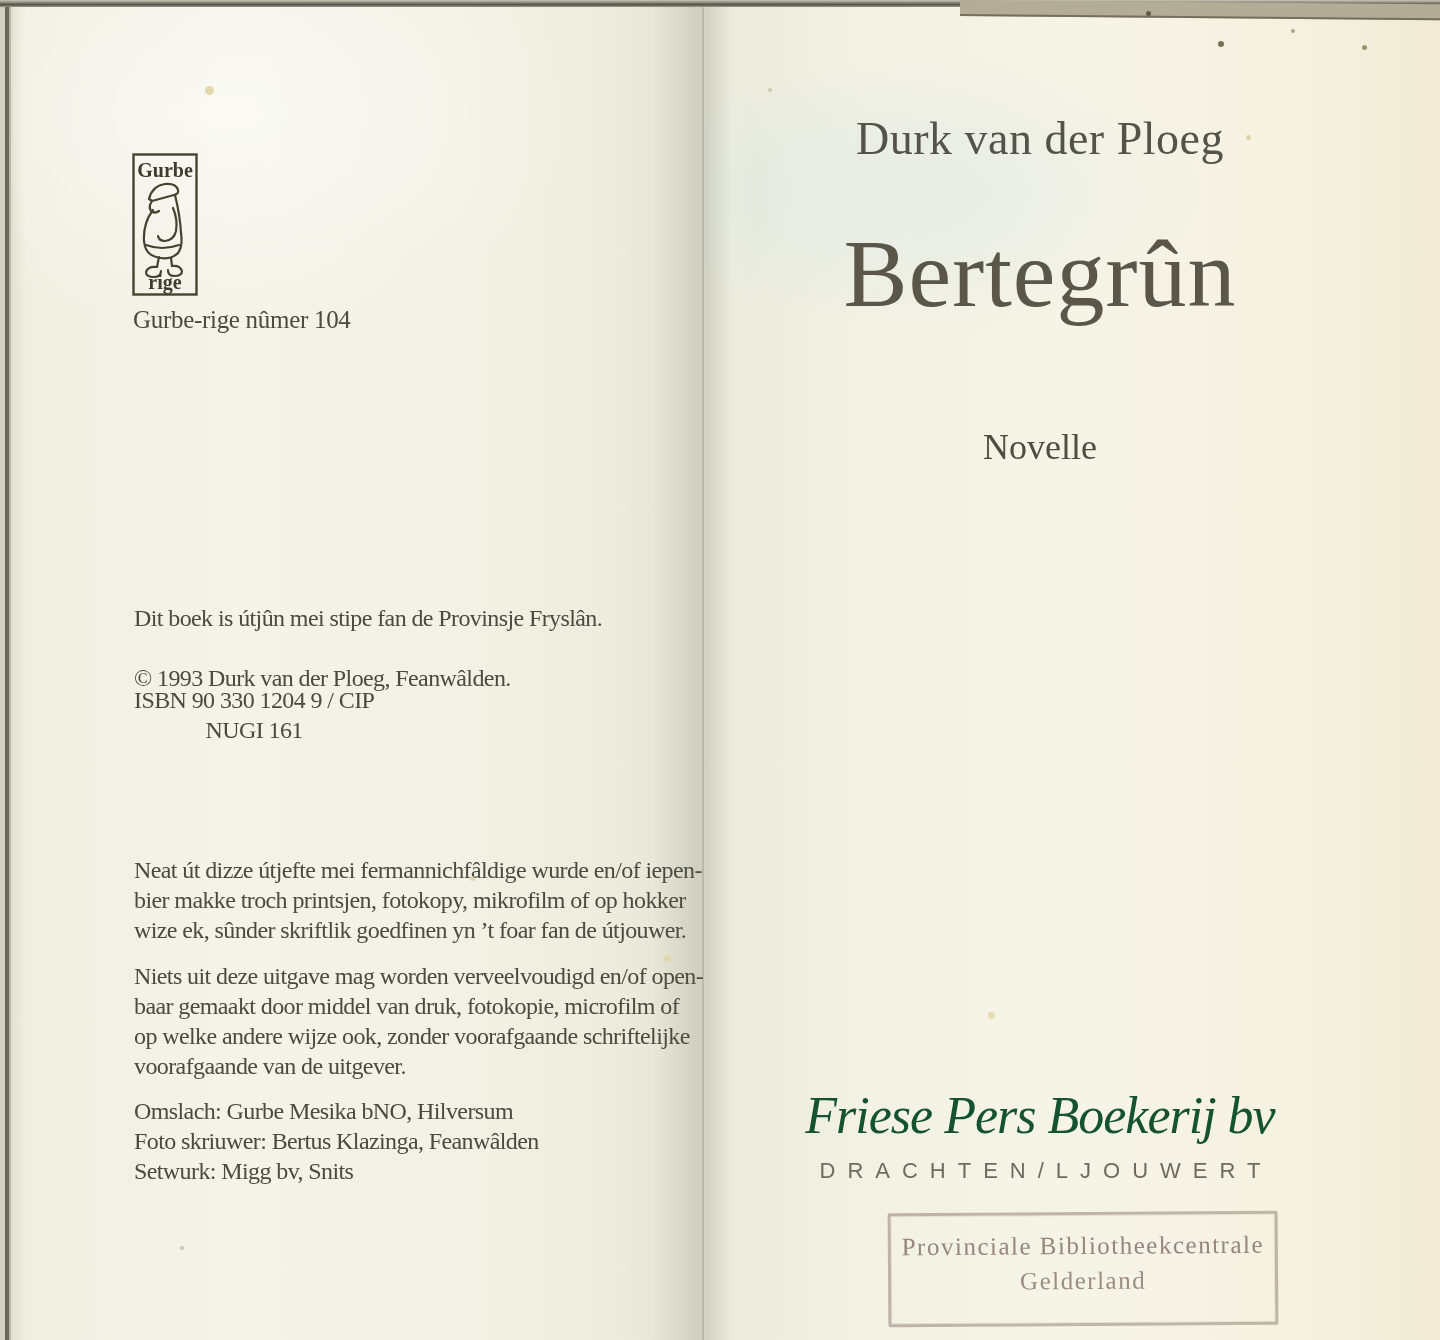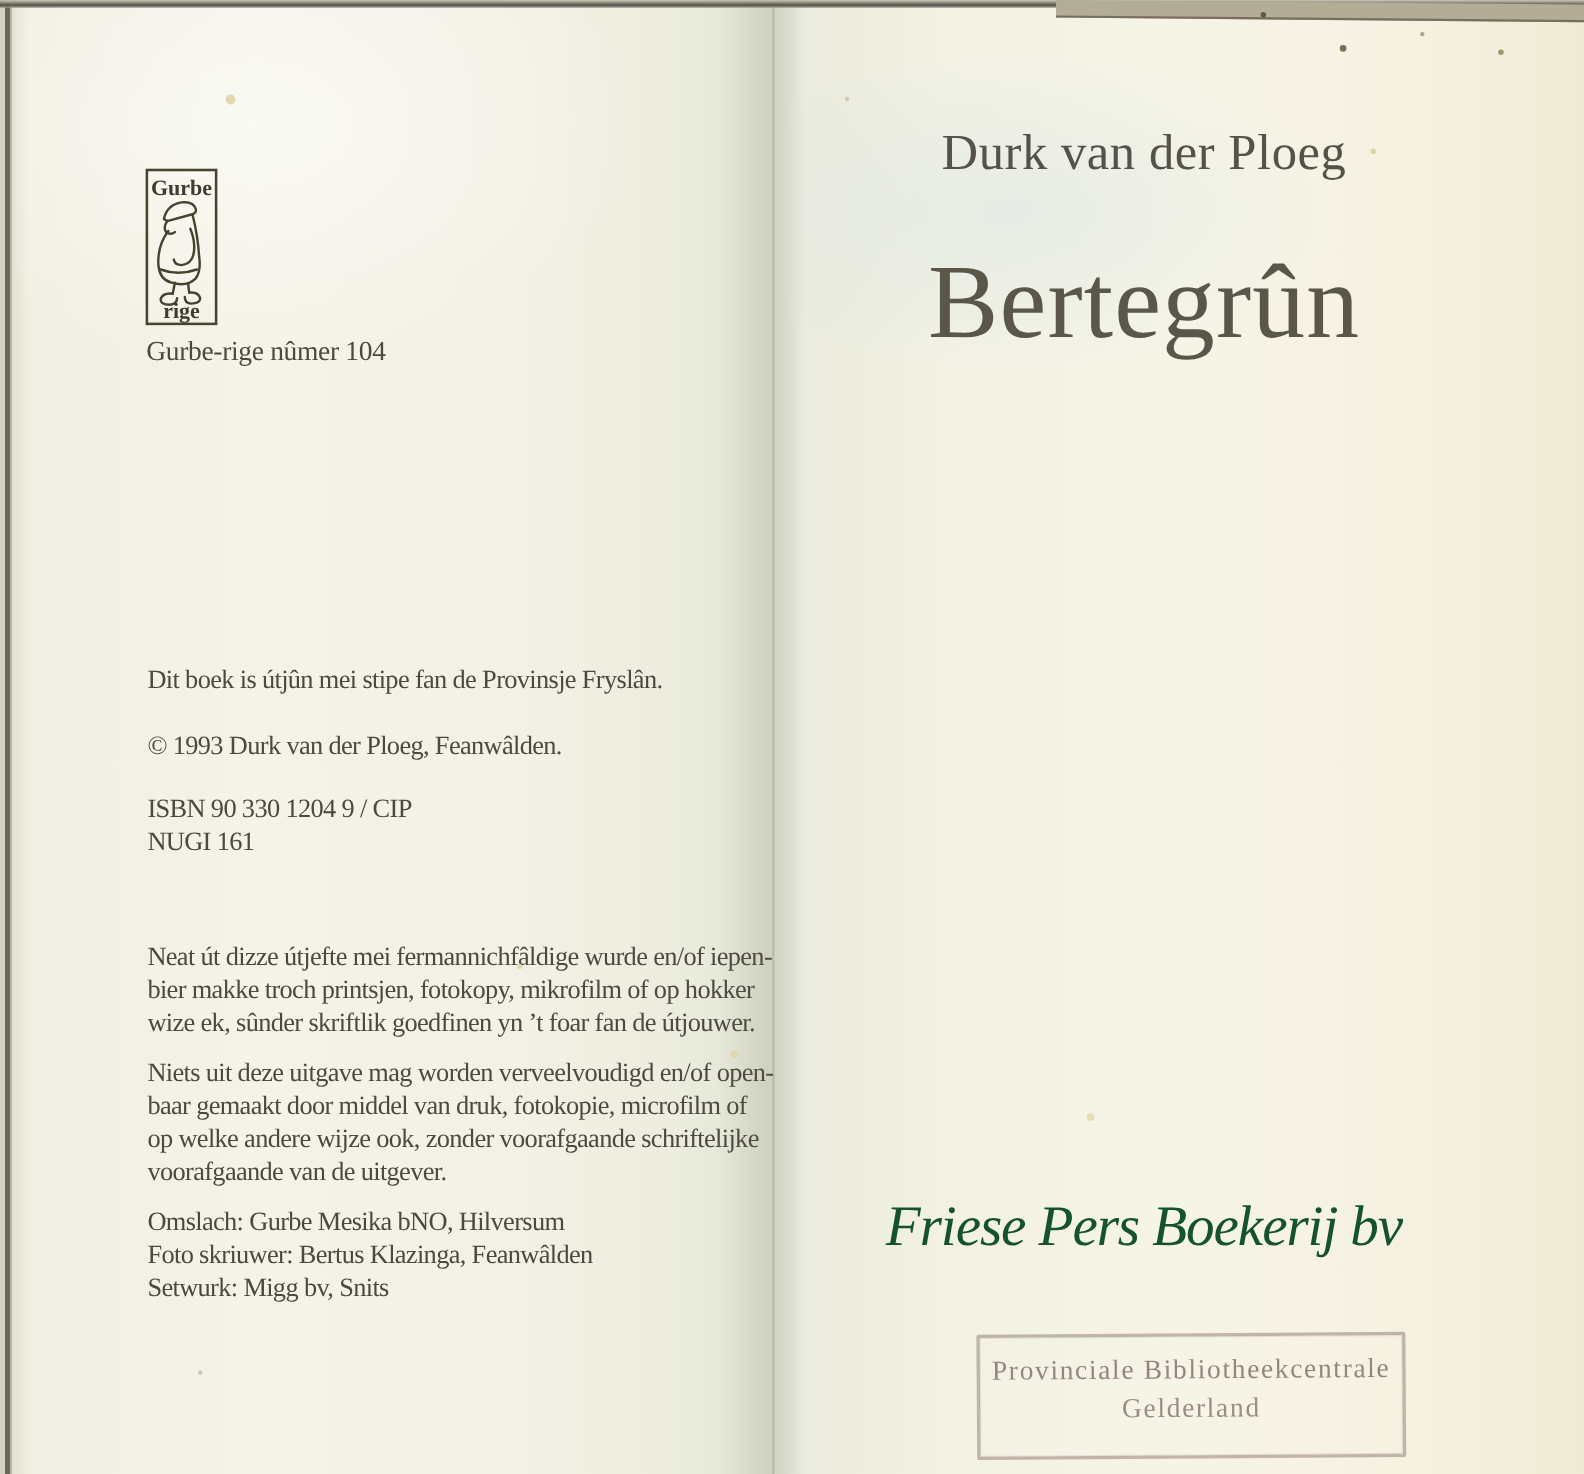--- a/index.html
+++ b/index.html
@@ -33,21 +33,21 @@
   .gutter{position:absolute;top:0;bottom:0;left:652px;width:110px;
     background:linear-gradient(to right,rgba(110,108,88,0) 0%,rgba(110,108,88,0.16) 42%,rgba(130,128,108,0.10) 55%,rgba(255,255,255,0.05) 72%,rgba(255,255,255,0) 100%);}
   .gutter-line{position:absolute;top:0;bottom:0;left:702px;width:2px;background:rgba(100,98,78,0.22);}
   .spot{position:absolute;border-radius:50%;opacity:0.8;}
   .logo-box{position:absolute;left:120px;top:147px;width:66px;height:143px;}
   .series-line{position:absolute;left:121px;top:300px;font-size:25px;color:var(--ink);letter-spacing:-0.3px;white-space:nowrap;}
   .body-line{font-size:24px;line-height:30px;letter-spacing:-0.6px;white-space:nowrap;color:var(--ink);}
   .tblock{position:absolute;left:122px;}
   #support{top:597px;}
   #copyright{top:657px;}
-  #isbn{top:715px;}
+  #isbn{top:679px;text-align:center;}
   #credits{top:1090px;}
   #para-fy{top:849px;}
   #para-nl{top:955px;}
 
   
   .rp-center{position:absolute;left:740px;width:600px;text-align:center;}
   .author{top:112px;font-size:46px;color:#55524a;letter-spacing:0.5px;}
   .title{top:218px;font-size:96px;color:var(--title-ink);letter-spacing:1px;}
   .subtitle{top:426px;font-size:36px;color:#4f4c42;}
   .publisher{top:1086px;font-size:52px;font-style:italic;color:#14532d;letter-spacing:-1px;}
@@ -118,21 +118,23 @@
       <div class="body-line">Omslach: Gurbe Mesika bNO, Hilversum</div>
       <div class="body-line">Foto skriuwer: Bertus Klazinga, Feanwâlden</div>
       <div class="body-line">Setwurk: Migg bv, Snits</div>
     </div>
   </div>
 
   <div class="page page-right"></div>
 
   <div class="rp-center author">Durk van der Ploeg</div>
   <div class="rp-center title">Bertegrûn</div>
+  <div class="rp-center subtitle">Novelle</div>
   <div class="rp-center publisher">Friese Pers Boekerij bv</div>
+  <div class="rp-center cities">DRACHTEN/LJOUWERT</div>
 
   <div class="stamp">
     <div class="stamp-l1">Provinciale Bibliotheekcentrale</div>
     <div class="stamp-l2">Gelderland</div>
   </div>
 
   <div class="gutter"></div>
   <div class="gutter-line"></div>
   <div class="left-edge"></div>
   <div class="top-edge"></div>

